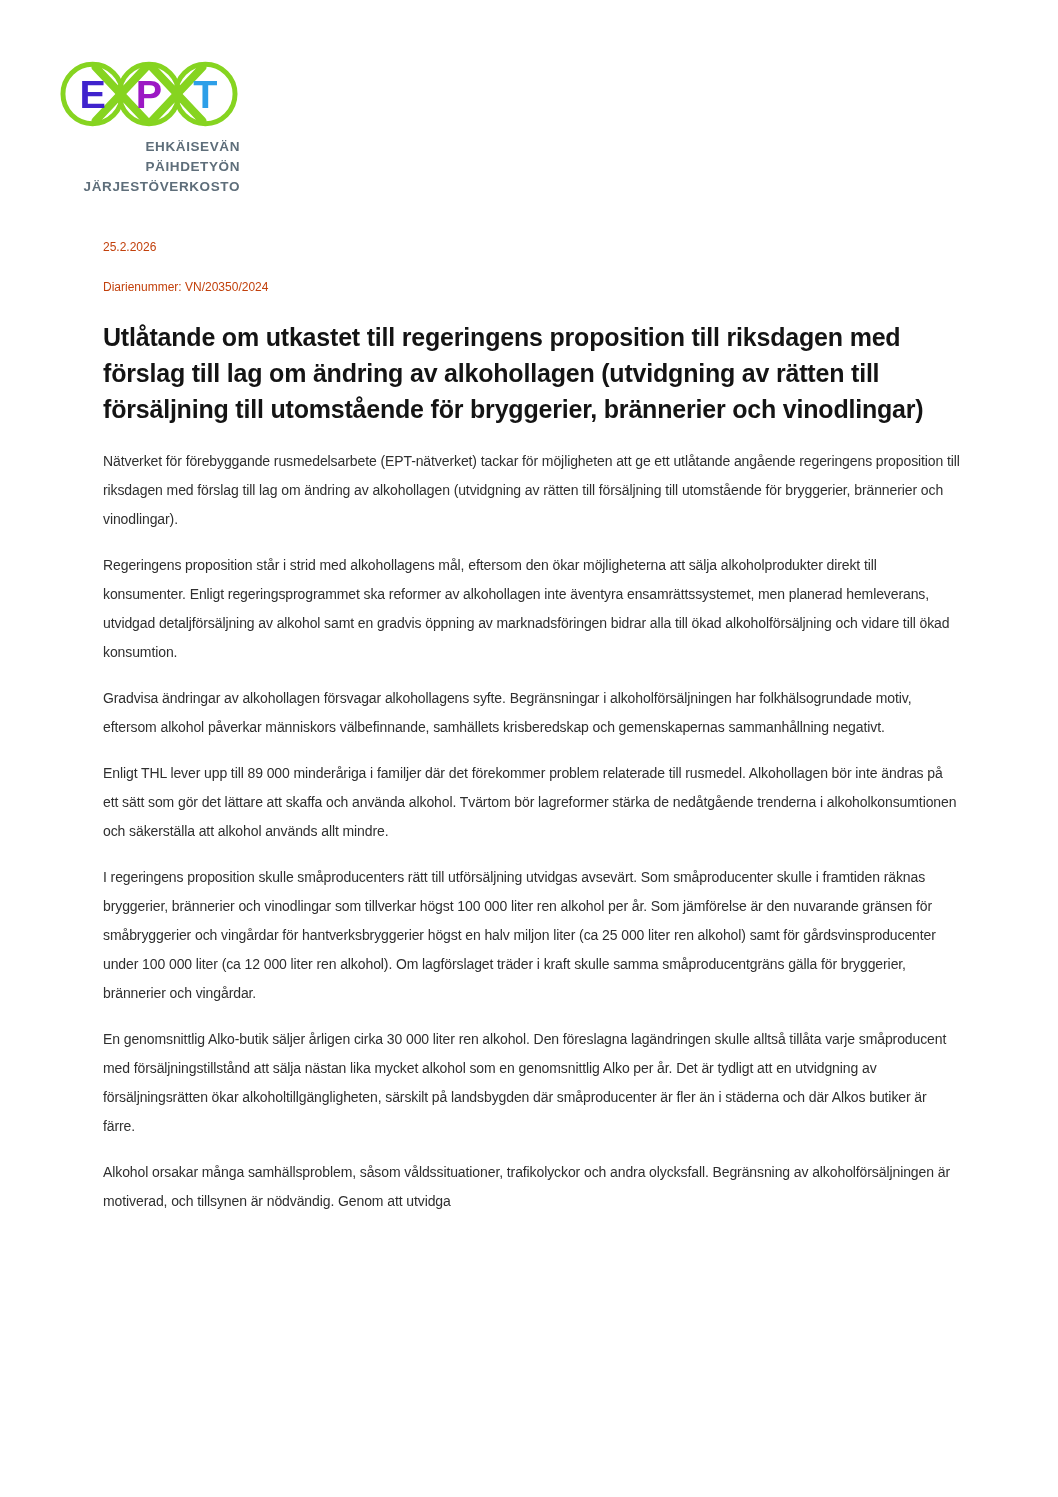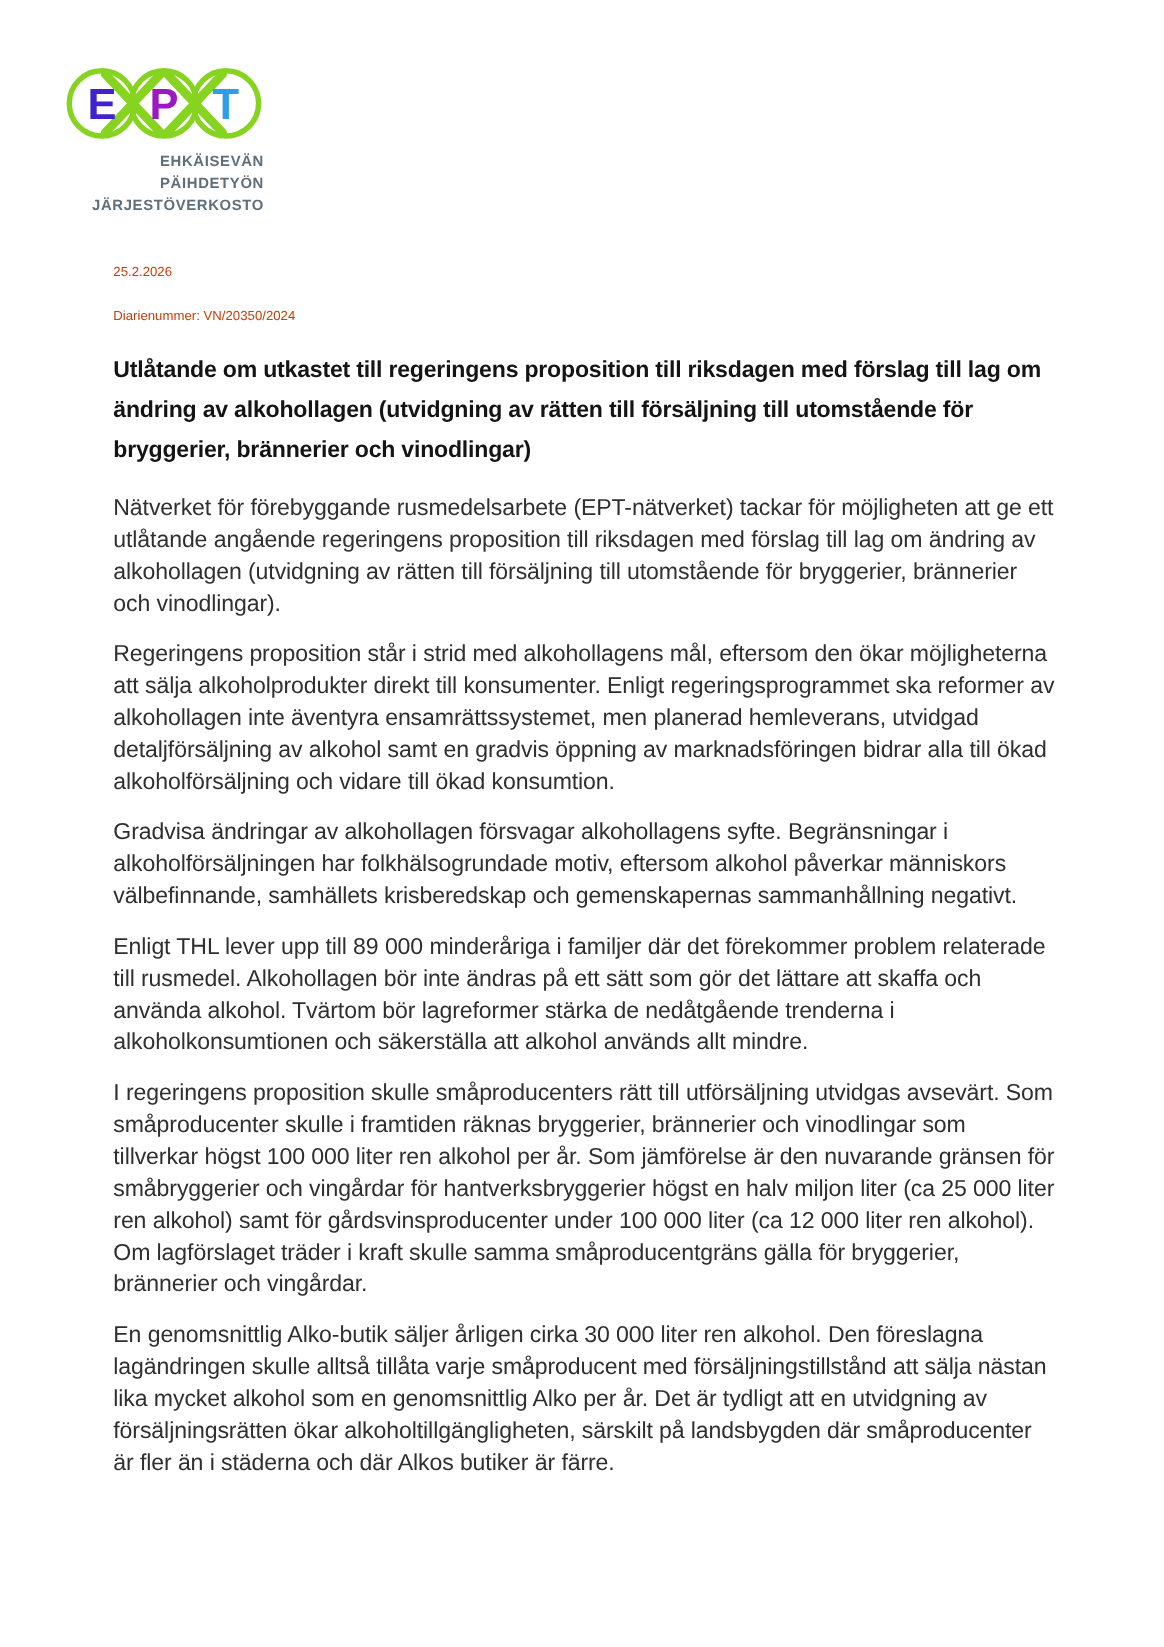--- a/index.html
+++ b/index.html
@@ -46,30 +46,30 @@
     top: 237px;
     width: 857px;
   }
   .meta-line {
     font-size: 12px;
     line-height: 20px;
     color: #c2410c;
     margin-bottom: 20px;
   }
   .doc-title {
-    font-size: 21px;
+    font-size: 25px;
     font-weight: 700;
     line-height: 36px;
     color: #141414;
     margin-top: 22px;
     margin-bottom: 20px;
     letter-spacing: -0.2px;
   }
   .body-paragraph {
-    font-size: 21px;
+    font-size: 14px;
     line-height: 29px;
     color: #2f2f2f;
     margin-bottom: 17px;
     white-space: pre-wrap;
     letter-spacing: -0.1px;
   }
 </style>
 </head>
 <body>
 
@@ -101,15 +101,16 @@
     <p class="meta-line">Diarienummer: VN/20350/2024</p>
 
     <h1 class="doc-title">Utlåtande om utkastet till regeringens proposition till riksdagen med förslag till lag om ändring av alkohollagen (utvidgning av rätten till försäljning till utomstående för bryggerier, brännerier och vinodlingar)</h1>
 
     <p class="body-paragraph">Nätverket för förebyggande rusmedelsarbete (EPT-nätverket) tackar för möjligheten att ge ett utlåtande angående regeringens proposition till riksdagen med förslag till lag om ändring av alkohollagen (utvidgning av rätten till försäljning till utomstående för bryggerier, brännerier och vinodlingar).</p>
     <p class="body-paragraph">Regeringens proposition står i strid med alkohollagens mål, eftersom den ökar möjligheterna att sälja alkoholprodukter direkt till konsumenter. Enligt regeringsprogrammet ska reformer av alkohollagen inte äventyra ensamrättssystemet, men planerad hemleverans, utvidgad detaljförsäljning av alkohol samt en gradvis öppning av marknadsföringen bidrar alla till ökad alkoholförsäljning och vidare till ökad konsumtion.</p>
     <p class="body-paragraph">Gradvisa ändringar av alkohollagen försvagar alkohollagens syfte. Begränsningar i alkoholförsäljningen har folkhälsogrundade motiv, eftersom alkohol påverkar människors välbefinnande, samhällets krisberedskap och gemenskapernas sammanhållning negativt.</p>
     <p class="body-paragraph">Enligt THL lever upp till 89 000 minderåriga i familjer där det förekommer problem relaterade till rusmedel. Alkohollagen bör inte ändras på ett sätt som gör det lättare att skaffa och använda alkohol. Tvärtom bör lagreformer stärka de nedåtgående trenderna i alkoholkonsumtionen och säkerställa att alkohol används allt mindre.</p>
     <p class="body-paragraph">I regeringens proposition skulle småproducenters rätt till utförsäljning utvidgas avsevärt. Som småproducenter skulle i framtiden räknas bryggerier, brännerier och vinodlingar som tillverkar högst 100 000 liter ren alkohol per år. Som jämförelse är den nuvarande gränsen för småbryggerier och vingårdar för hantverksbryggerier högst en halv miljon liter (ca 25 000 liter ren alkohol) samt för gårdsvinsproducenter under 100 000 liter (ca 12 000 liter ren alkohol). Om lagförslaget träder i kraft skulle samma småproducentgräns gälla för bryggerier, brännerier och vingårdar.</p>
     <p class="body-paragraph">En genomsnittlig Alko-butik säljer årligen cirka 30 000 liter ren alkohol. Den föreslagna lagändringen skulle alltså tillåta varje småproducent med försäljningstillstånd att sälja nästan lika mycket alkohol som en genomsnittlig Alko per år. Det är tydligt att en utvidgning av försäljningsrätten ökar alkoholtillgängligheten, särskilt på landsbygden där småproducenter är fler än i städerna och där Alkos butiker är färre.</p>
+    <p class="body-paragraph">Alkohol orsakar många samhällsproblem, såsom våldssituationer, trafikolyckor och andra olycksfall. Begränsning av alkoholförsäljningen är motiverad, och tillsynen är nödvändig. Genom att utvidga</p>
   </div>
 
 </div>
 
 </body></html>

